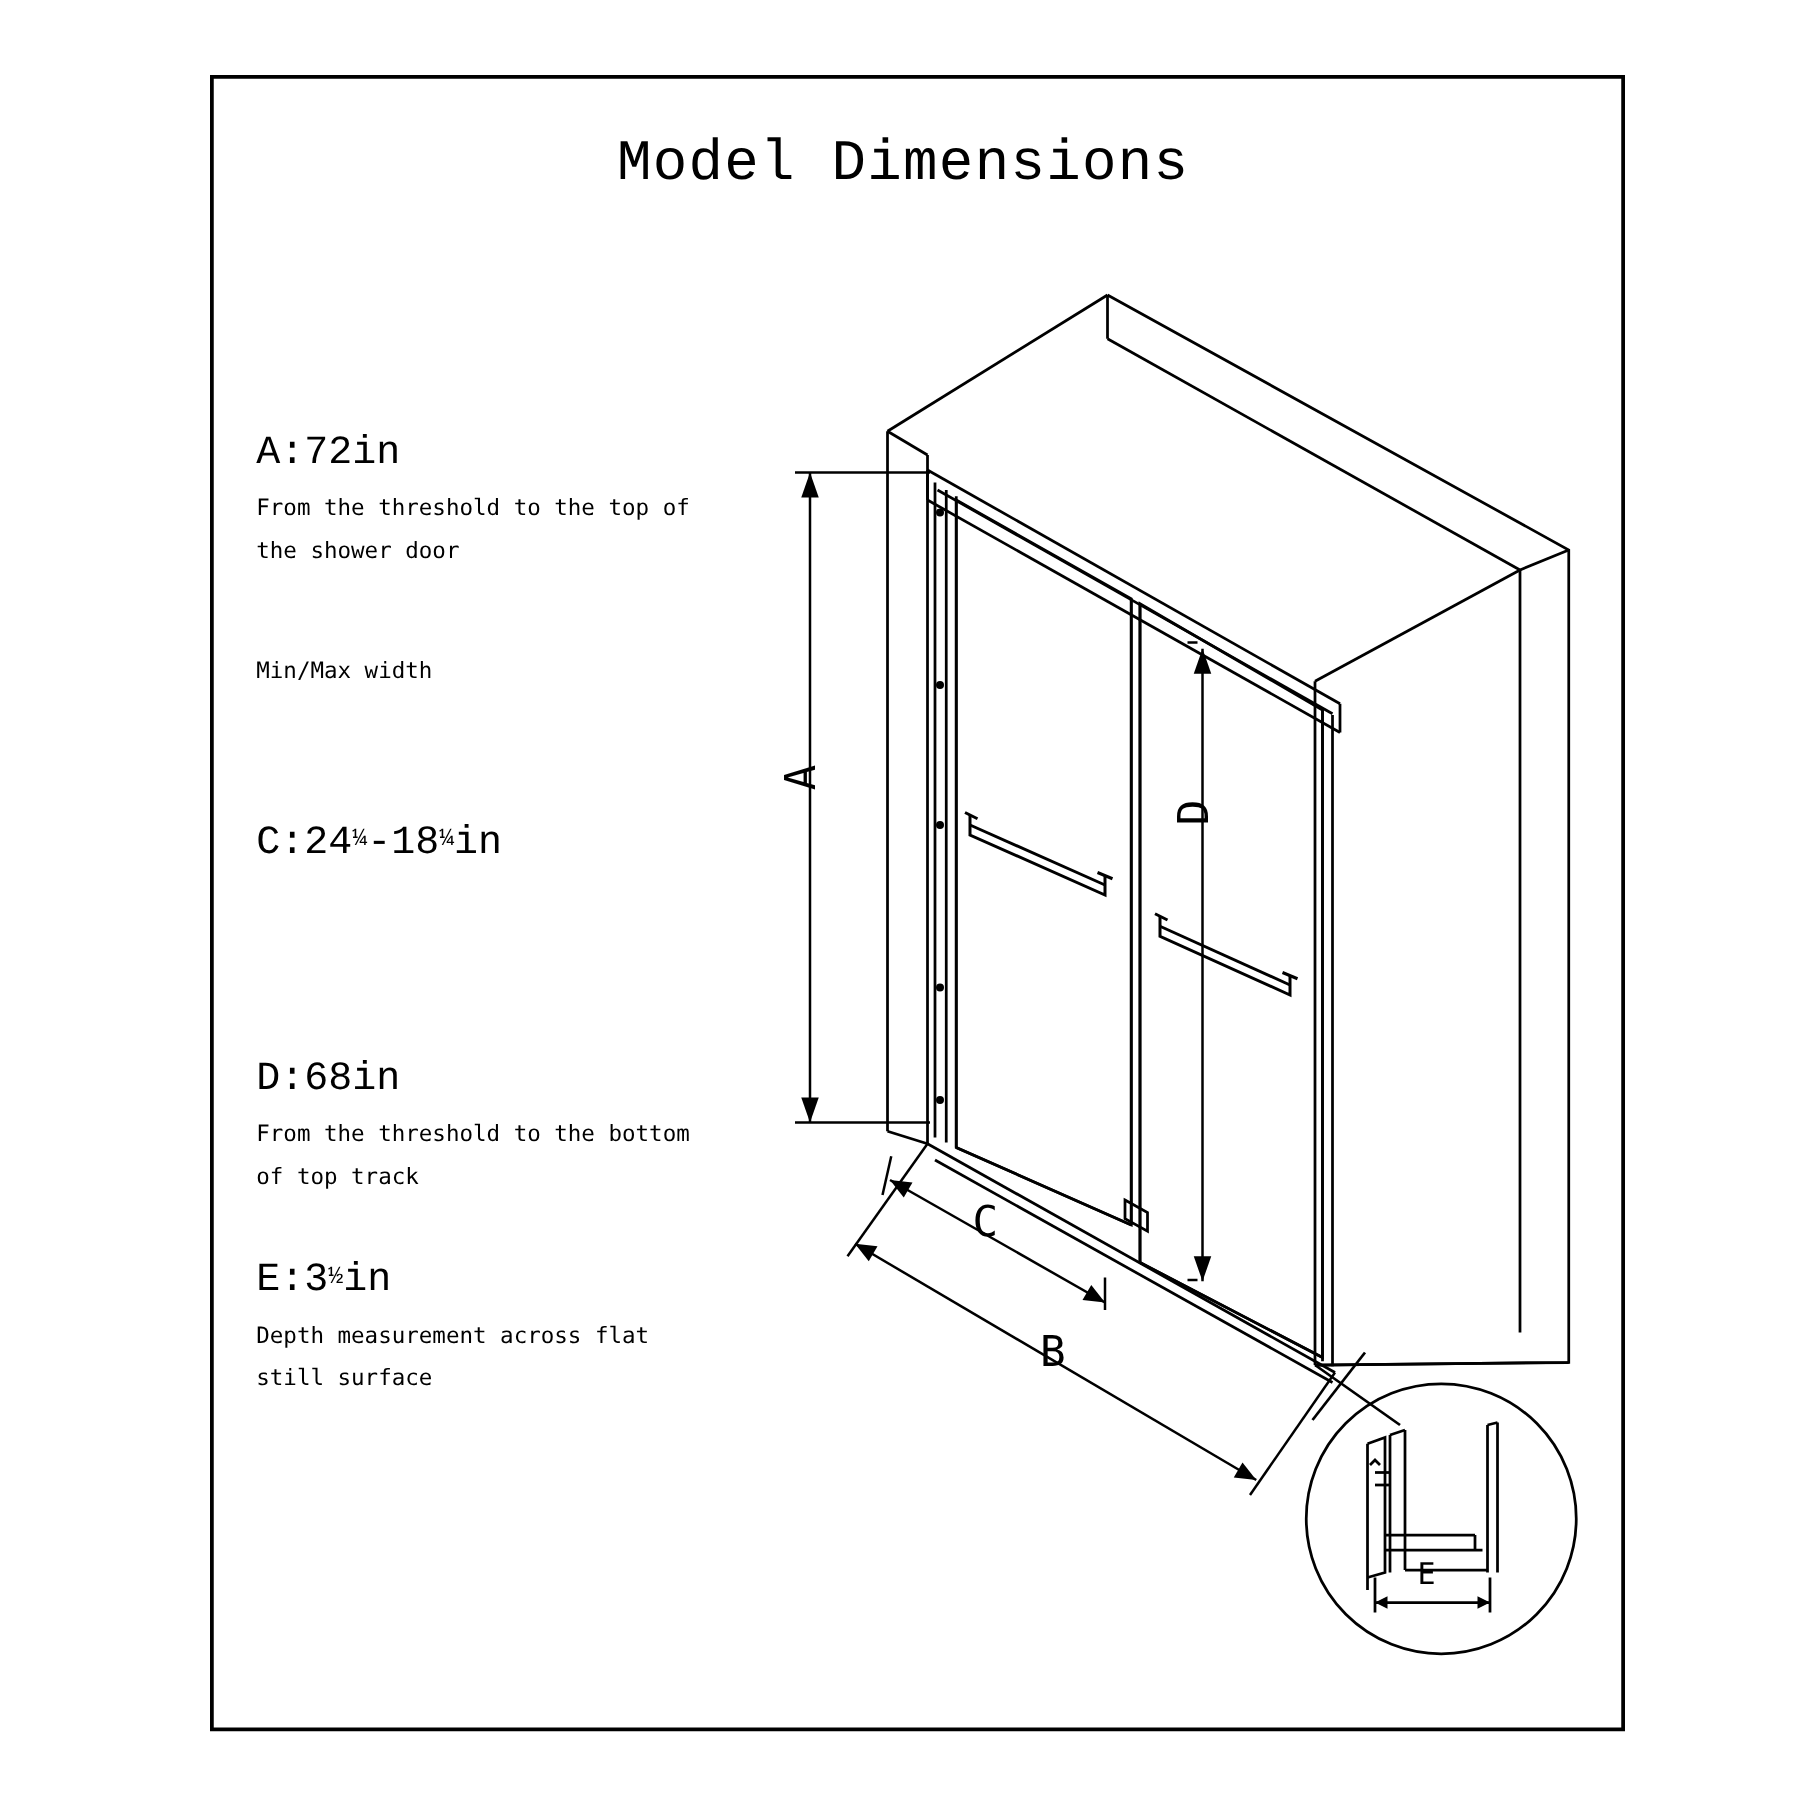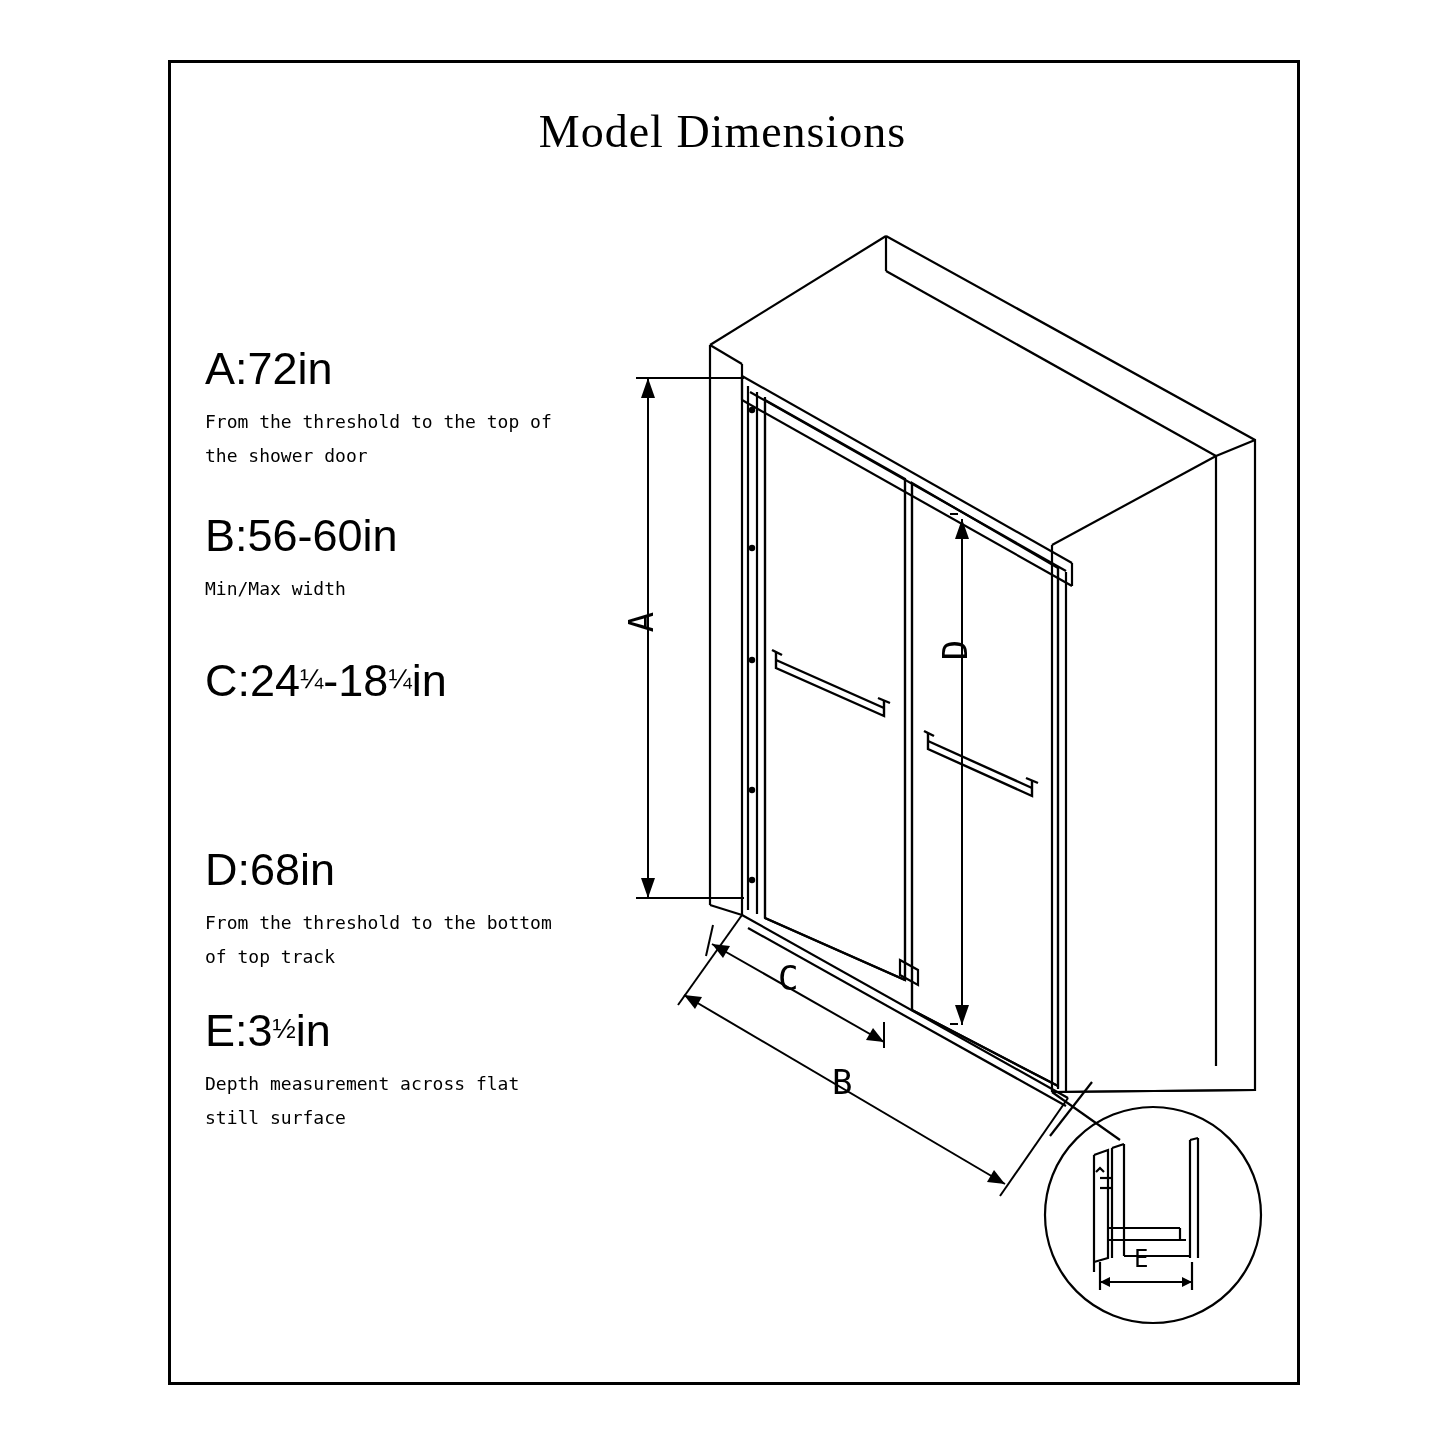--- a/index.html
+++ b/index.html
@@ -31,35 +31,35 @@
     background: #fff;
   }
   #title {
     position: absolute;
     left: 0;
     top: 105px;
     width: 100%;
     text-align: center;
     font-size: 46px;
     letter-spacing: 1px;
-    font-family: Liberation Serif, serif;
+    font-family: Liberation Mono, monospace;
   }
   .legend {
     position: absolute;
     left: 205px;
     width: 420px;
   }
   .legend-item {
     position: absolute;
     left: 0;
     width: 420px;
   }
   .legend-title {
-    font-size: 45px;
-    font-family: Liberation Sans, sans-serif;
+    font-size: 32px;
+    font-family: Liberation Mono, monospace;
     letter-spacing: 0px;
     white-space: nowrap;
   }
   .legend-desc {
     font-size: 18px;
     line-height: 34px;
     font-family: "DejaVu Sans Mono", monospace;
     margin-top: 10px;
     max-width: 370px;
   }
@@ -92,21 +92,20 @@
   <div id="title">Model Dimensions</div>
 
   <div class="legend">
 
     <div class="legend-item" style="top:343px;">
       <div class="legend-title">A:72in</div>
       <div class="legend-desc">From the threshold to the top of the shower door</div>
     </div>
 
     <div class="legend-item" style="top:510px;">
-      <div class="legend-title">B:56-60in</div>
       <div class="legend-desc">Min/Max width</div>
     </div>
 
     <div class="legend-item" style="top:655px;">
       <div class="legend-title"><span>C:24</span><span class="frac">¼</span><span>-18</span><span class="frac">¼</span><span>in</span></div>
     </div>
 
     <div class="legend-item" style="top:844px;">
       <div class="legend-title">D:68in</div>
       <div class="legend-desc">From the threshold to the bottom of top track</div>

